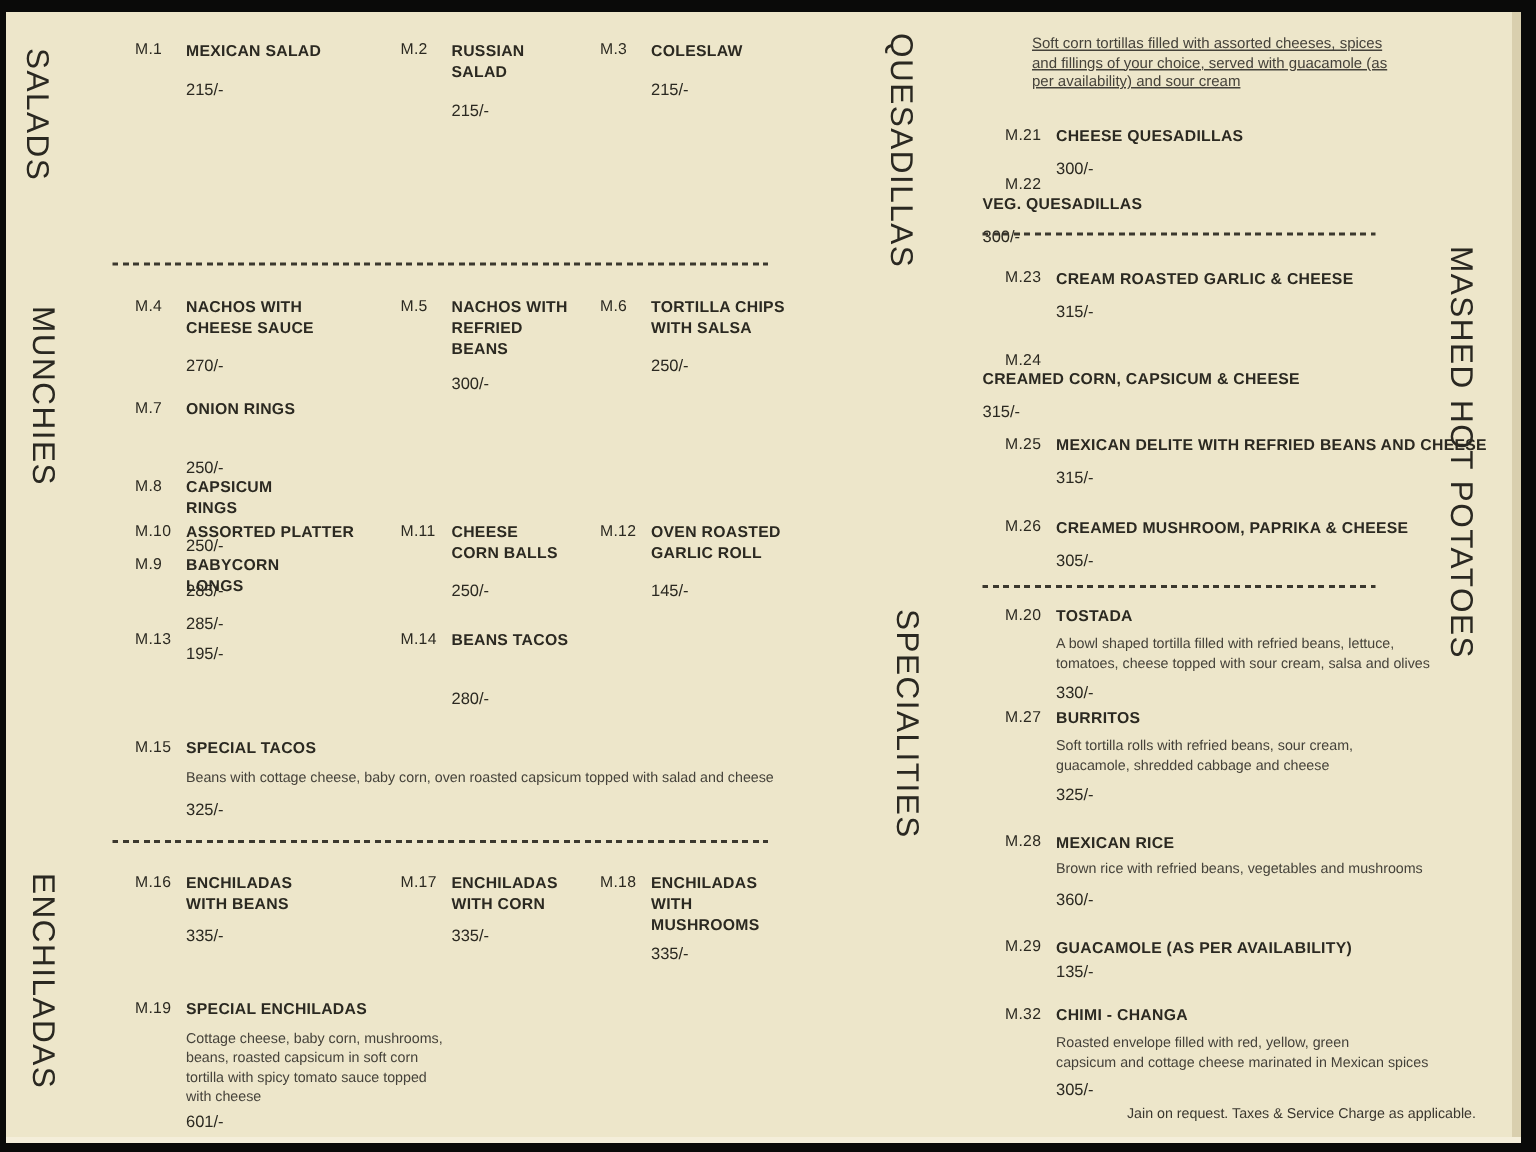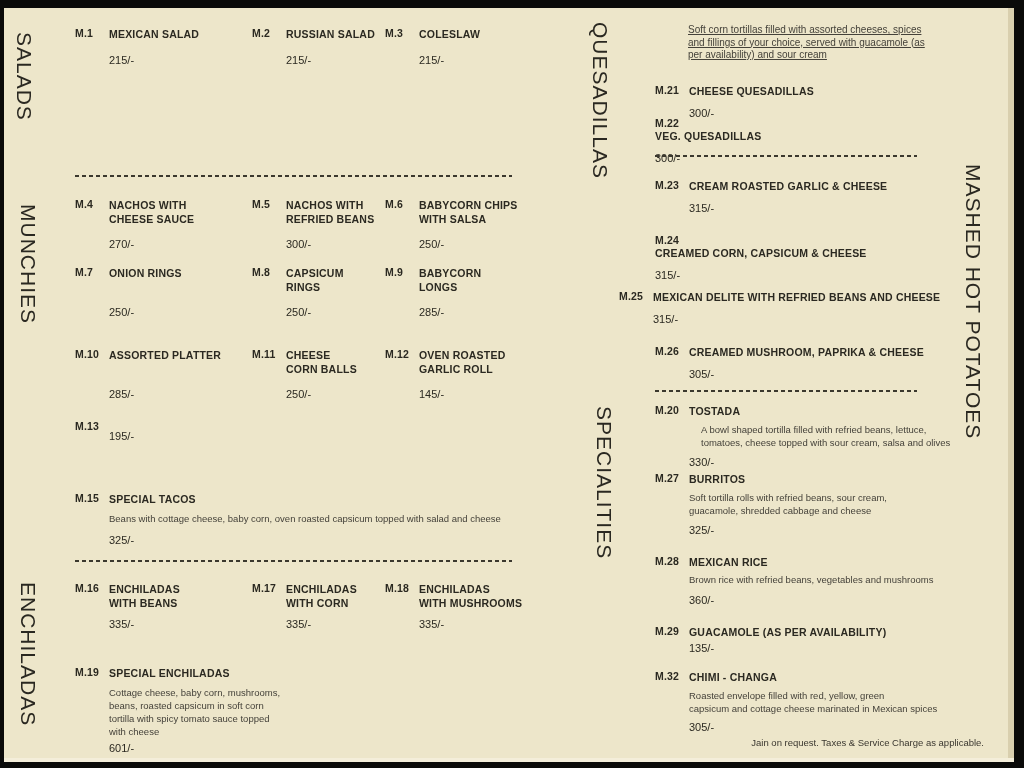--- a/index.html
+++ b/index.html
@@ -11,21 +11,21 @@
 
   .vlabel{position:absolute;writing-mode:vertical-rl;font-size:21px;letter-spacing:1px;
           color:#2A2821;white-space:nowrap;}
 
   .row{position:absolute;display:flex;}
   .col{display:flex;}
   .c1{width:177px;}
   .c2{width:133px;}
   .c3{width:150px;}
   .blk{position:absolute;display:flex;}
-  .code{flex:none;width:34px;font-size:10.5px;font-weight:700;color:#2B2921;letter-spacing:.2px;}
+  .code{flex:none;width:34px;font-size:10.5px;font-weight:400;color:#2B2921;letter-spacing:.2px;margin-left:15px;}
   .body{flex:1;min-width:0;}
   .nm{display:block;font-size:10.5px;font-weight:700;color:#2B2921;letter-spacing:.2px;
       line-height:14px;white-space:pre-line;}
   .price{display:block;font-size:11px;font-weight:400;color:#2B2921;margin-top:9px;}
   .desc{display:block;font-size:9.5px;font-weight:400;color:#45423A;line-height:13px;
         margin-top:6px;white-space:pre-line;}
   .h2 .nm{min-height:30px;}
   .row .price{margin-top:10px;}
   #row1 .nm{min-height:14px;}
   #row1 .price{margin-top:13px;}
@@ -94,28 +94,28 @@
         <span class="code">M.5</span>
         <span class="body">
             <span class="nm">NACHOS WITH
 REFRIED BEANS</span>
         <span class="price">300/-</span>
           </span>
       </div>
       <div class="col c3">
         <span class="code">M.6</span>
         <span class="body">
-            <span class="nm">BABYCORN CHIPS
+            <span class="nm">TORTILLA CHIPS
 WITH SALSA</span>
         <span class="price">250/-</span>
           </span>
       </div>
     </div>
 
-    <div class="row h2" id="row3" style="left:71px;top:258px;">
+    <div class="row h2" id="row3" style="left:71px;top:258px;flex-direction:column;">
       <div class="col c1">
         <span class="code">M.7</span>
         <span class="body">
             <span class="nm">ONION RINGS</span>
         <span class="price">250/-</span>
           </span>
       </div>
       <div class="col c2">
         <span class="code">M.8</span>
         <span class="body">
@@ -158,20 +158,27 @@
         <span class="price">145/-</span>
           </span>
       </div>
     </div>
 
     <div class="row h2" id="row5" style="left:71px;top:412px;">
       <div class="col c1">
         <span class="code">M.13</span>
         <span class="body">
         <span class="price">195/-</span>
+          </span>
+      </div>
+      <div class="col c2">
+        <span class="code">M.14</span>
+        <span class="body">
+            <span class="nm">BEANS TACOS</span>
+        <span class="price">280/-</span>
           </span>
       </div>
     </div>
 
     <div class="blk" id="m15" style="left:71px;top:484px;">
       <span class="code">M.15</span>
       <span class="body" style="width:420px;">
         <span class="nm">SPECIAL TACOS</span>
         <span class="desc">Beans with cottage cheese, baby corn, oven roasted capsicum topped with salad and cheese</span>
         <span class="price">325/-</span>
@@ -247,42 +254,42 @@
       <span class="price">315/-</span>
         </span>
     </div>
     <div class="blk r" style="left:651px;top:226px;flex-direction:column;">
       <span class="code">M.24</span>
       <span class="body">
           <span class="nm">CREAMED CORN, CAPSICUM &amp; CHEESE</span>
       <span class="price">315/-</span>
         </span>
     </div>
-    <div class="blk r" style="left:615px;top:282px;">
+    <div class="blk r" style="left:651px;top:282px;">
       <span class="code">M.25</span>
       <span class="body">
           <span class="nm">MEXICAN DELITE WITH REFRIED BEANS AND CHEESE</span>
       <span class="price">315/-</span>
         </span>
     </div>
     <div class="blk r" style="left:651px;top:337px;">
       <span class="code">M.26</span>
       <span class="body">
           <span class="nm">CREAMED MUSHROOM, PAPRIKA &amp; CHEESE</span>
       <span class="price">305/-</span>
         </span>
     </div>
 
     <div class="hr" style="left:651px;top:382px;width:262px;"></div>
 
     <div class="blk r" style="left:651px;top:396px;">
       <span class="code">M.20</span>
       <span class="body">
         <span class="nm">TOSTADA</span>
-        <span class="desc" style="margin-top:5px;margin-left:12px;">A bowl shaped tortilla filled with refried beans, lettuce,
+        <span class="desc" style="margin-top:5px;">A bowl shaped tortilla filled with refried beans, lettuce,
 tomatoes, cheese topped with sour cream, salsa and olives</span>
         <span class="price" style="margin-top:7px;">330/-</span>
       </span>
     </div>
     <div class="blk r" style="left:651px;top:464px;">
       <span class="code">M.27</span>
       <span class="body">
         <span class="nm">BURRITOS</span>
         <span class="desc" style="margin-top:5px;">Soft tortilla rolls with refried beans, sour cream,
 guacamole, shredded cabbage and cheese</span>

